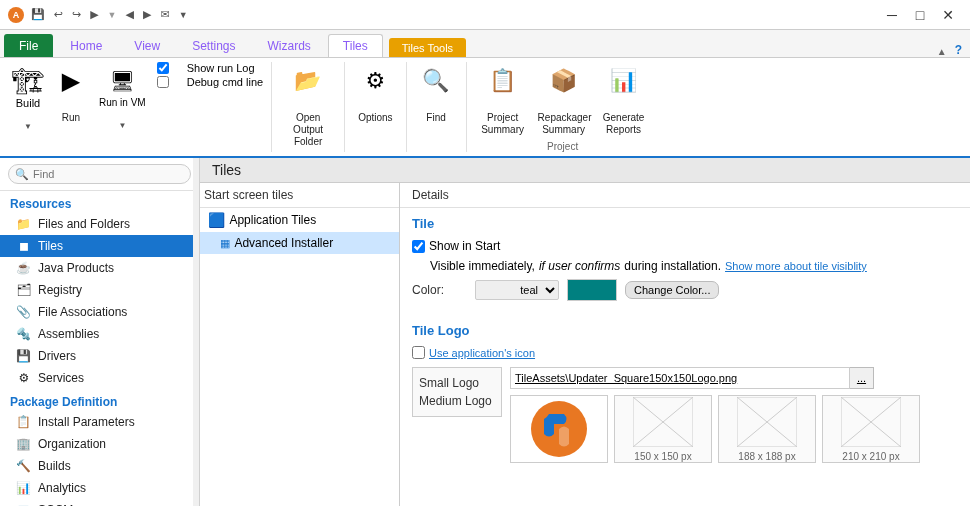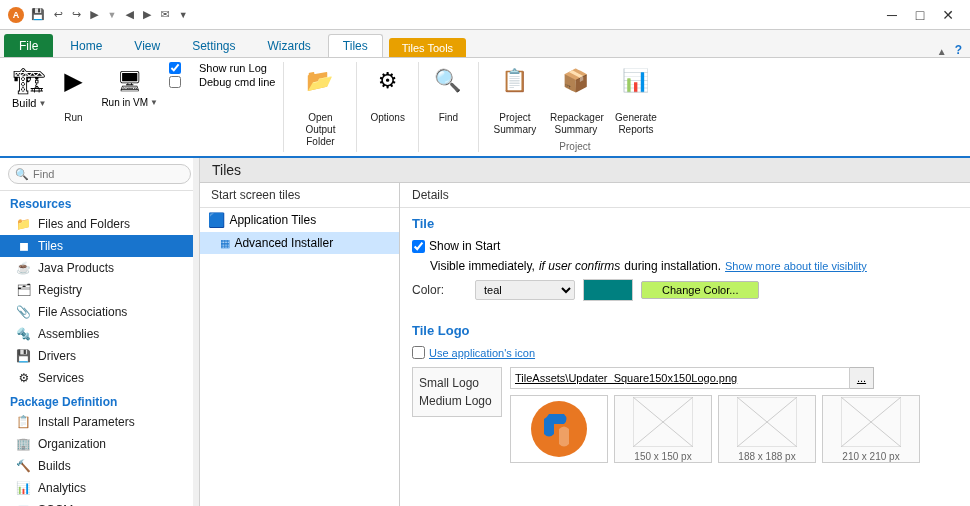--- a/index.html
+++ b/index.html
@@ -22,21 +22,21 @@
       font-size: 14px; color: #333; display: flex; align-items: center; justify-content: center;
     }
 
     
     .ribbon-tabs {
       display: flex; align-items: flex-end; background: #f5f5f5;
       border-bottom: 1px solid #ccc; padding: 0 4px;
       height: 28px;
     }
     .ribbon-tab {
-      padding: 4px 14px; cursor: pointer; font-size: 12px; color: #0369a1;
+      padding: 4px 14px; cursor: pointer; font-size: 12px; color: #8b5cf6;
       border: 1px solid transparent; border-bottom: none; margin-right: 2px;
       background: none; border-radius: 3px 3px 0 0;
     }
     .ribbon-tab.active { background: #fff; border-color: #ccc; border-bottom-color: #fff; }
     .ribbon-tab.file { background: #15803d; color: white; padding: 4px 14px; }
     .ribbon-tab.tiles-tools { background: #e8a000; color: white; font-size: 11px; padding: 2px 10px; border-radius: 3px 3px 0 0; }
 
     
     .ribbon-body {
       background: #fff; border-bottom: 2px solid #1874cd;
@@ -59,21 +59,21 @@
       min-width: 40px; background: none;
     }
     .ribbon-btn-icon { width: 32px; height: 32px; display: flex; align-items: center; justify-content: center; font-size: 22px; }
     .ribbon-btn-label { font-size: 10px; text-align: center; color: #222; line-height: 1.2; margin-top: 15px; }
     .ribbon-checkboxes { display: flex; flex-direction: column; gap: 2px; justify-content: center; }
     .ribbon-checkbox { display: flex; align-items: flex-end; gap: 18px; font-size: 11px; cursor: pointer; }
     .ribbon-checkbox input { width: 12px; height: 12px; }
 
     
     .split-btn { display: flex; flex-direction: column; align-items: center; cursor: pointer; padding: 2px 3px; border-radius: 3px; border: 1px solid transparent; min-width: 38px; }
-    .split-btn-bottom { display: flex; align-items: center; gap: 2px; }
+    .split-btn-bottom { display: flex; align-items: center; gap: 13px; flex-direction: column; }
     .split-arrow { font-size: 8px; color: #555; }
 
     
     .main-layout {
       display: flex; height: calc(506px - 30px - 28px - 88px);
       overflow: hidden;
     }
 
     
     .sidebar {
@@ -117,46 +117,46 @@
 
     
     .tiles-split { display: flex; flex: 1; overflow: hidden; }
 
     
     .tree-panel {
       width: 200px; min-width: 200px; border-right: 1px solid #ccc;
       background: #fff; display: flex; flex-direction: column; overflow: hidden;
       position: relative;
     }
-    .tree-header { padding: 5px 11px; font-size: 12px; color: #333; font-weight: 500; border-bottom: 1px solid #e0e0e0; }
+    .tree-header { padding: 5px 4px; font-size: 12px; color: #333; font-weight: 500; border-bottom: 1px solid #e0e0e0; }
     .tree-item { display: flex; align-items: center; gap: 4px; padding: 4px 8px; cursor: pointer; font-size: 12px; }
     .tree-item.selected { background: #cce5ff; }
     .tree-item-icon { font-size: 14px; flex-shrink: 0; }
     .tree-item-indent { padding-left: 20px; }
 
     
     .details-panel { flex: 1; background: #fff; padding: 0; overflow-y: auto; }
     .details-header { padding: 5px 12px; font-size: 12px; color: #333; font-weight: 500; border-bottom: 1px solid #e0e0e0; }
 
     .section-title { font-size: 13px; font-weight: 600; color: #1874cd; padding: 8px 12px 4px 12px; }
 
     .tile-section { padding: 4px 12px 8px 12px; }
     .tile-row { display: flex; align-items: center; gap: 8px; margin-bottom: 6px; font-size: 12px; }
     .tile-row-label { min-width: 55px; color: #333; }
     .tile-italic { font-style: italic; }
     .tile-link { color: #1874cd; cursor: pointer; text-decoration: underline; font-size: 11px; }
 
     .color-select {
       padding: 2px 4px; border: 1px solid #ccc; border-radius: 2px;
-      font-size: 11px; width: 100px;
+      font-size: 11px; width: 84px; text-align: right;
     }
     .color-swatch { width: 50px; height: 22px; background: teal; border: 1px solid #ccc; }
     .change-color-btn {
-      padding: 2px 20px; background: #bef264; border: 1px solid #bbb;
-      border-radius: 2px; cursor: pointer; font-size: 11px;
+      padding: 2px 8px; background: #e5e5e5; border: 1px solid #bbb;
+      border-radius: 7px; cursor: pointer; font-size: 11px;
     }
 
     .tile-logo-section { padding: 4px 12px 8px 12px; }
     .use-app-icon { display: flex; align-items: flex-end; gap: 4px; font-size: 12px; margin-bottom: 8px; }
     .use-app-icon input { width: 13px; height: 13px; }
     .use-app-icon span { color: #1874cd; cursor: pointer; text-decoration: underline; }
     .logo-labels { display: flex; flex-direction: column; gap: 0; min-width: 90px; font-size: 12px; color: #333; padding: 4px 8px 0 0; border: 1px solid #ccc; background: #f9f9f9; padding: 6px; }
     .logo-labels div { padding: 2px 0; }
 
     .logo-input-row { display: flex; align-items: center; margin-bottom: 6px; text-decoration: underline; }

